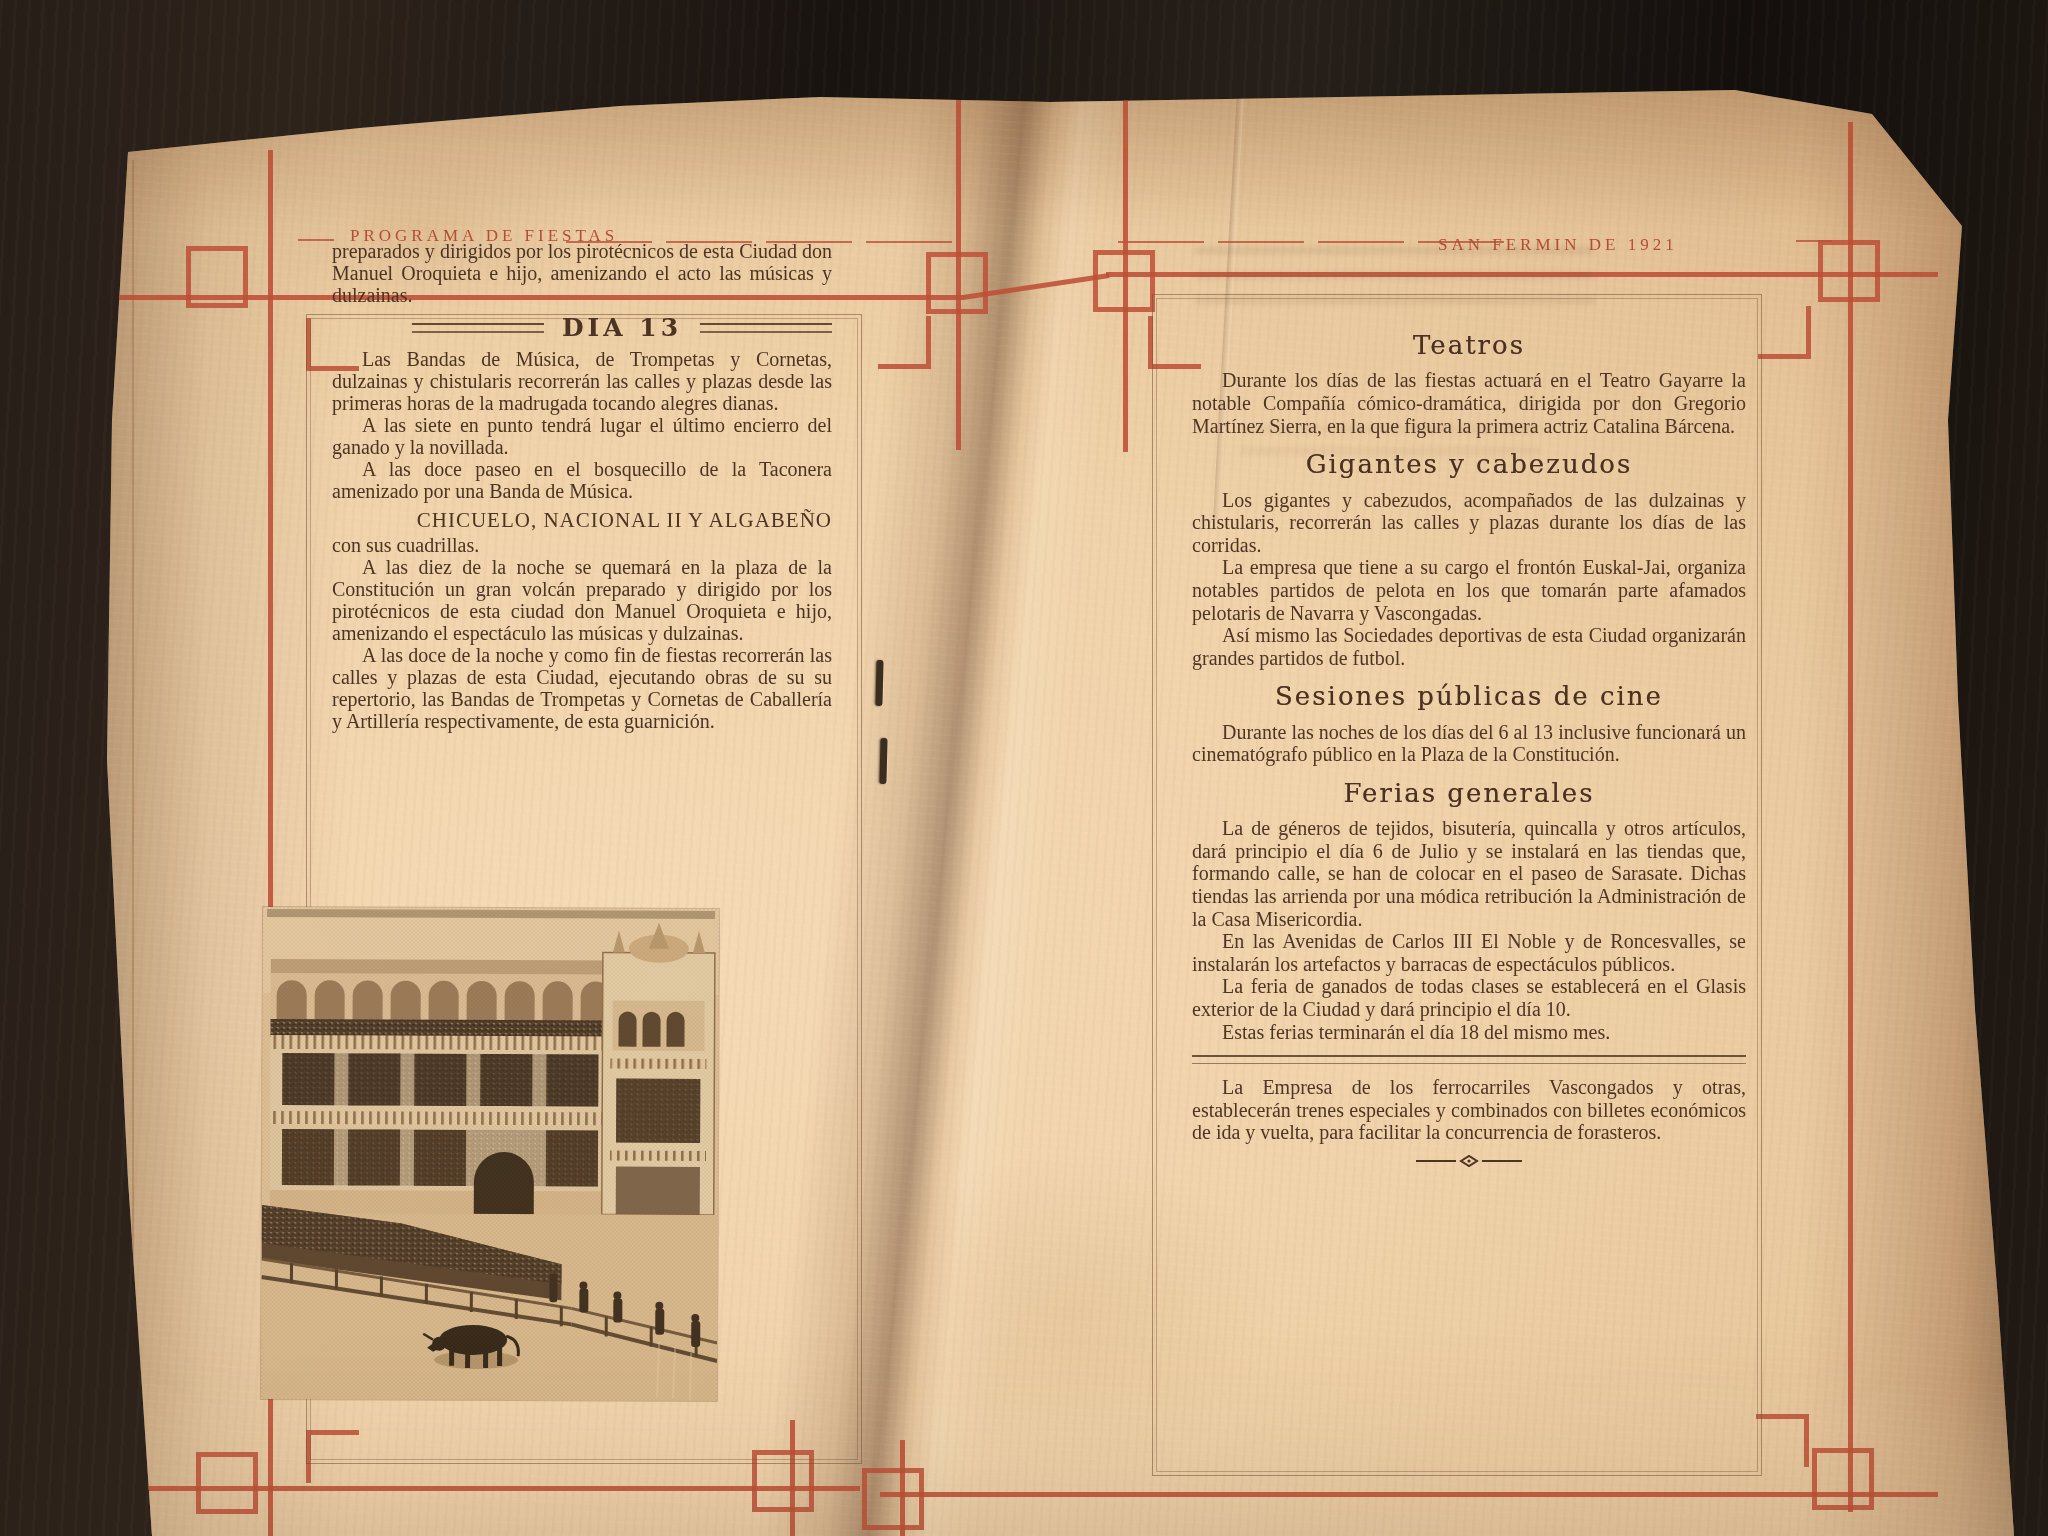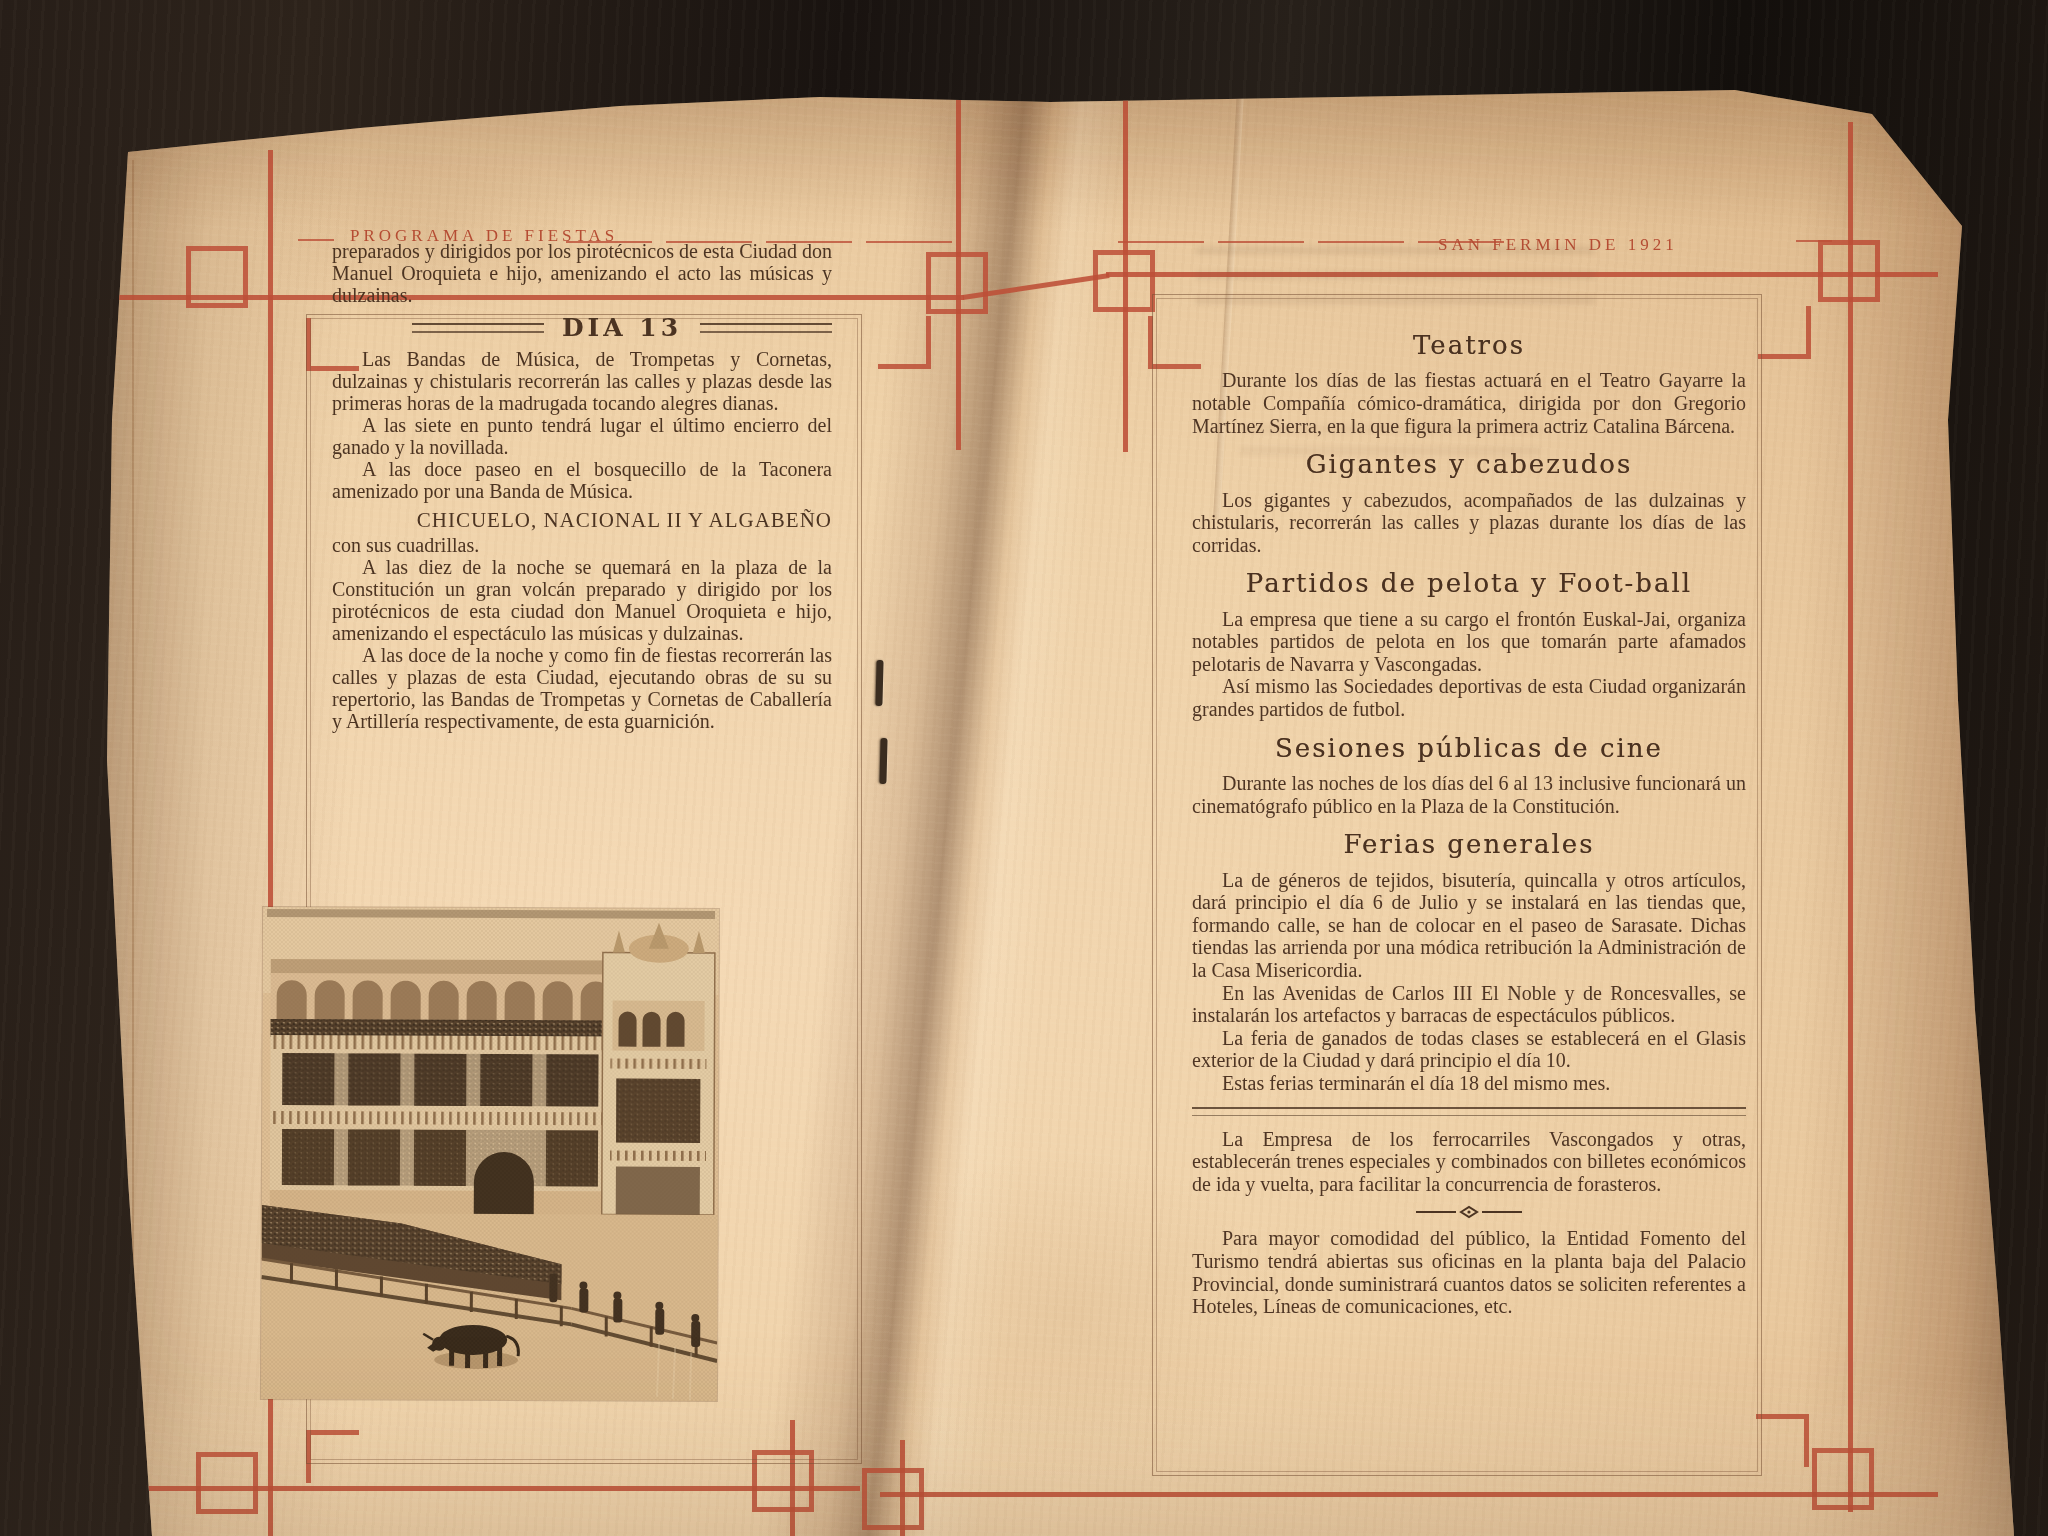--- a/index.html
+++ b/index.html
@@ -318,21 +318,20 @@
     </svg>
   </div>
 
   <div class="col rp-col">
     <h3 class="rp-h">Teatros</h3>
     <p class="jp ind">Durante los días de las fiestas actuará en el Teatro Gayarre la notable Compañía cómico-dramática, dirigida por don Gregorio Martínez Sierra, en la que figura la primera actriz Catalina Bárcena.</p>
 
     <h3 class="rp-h">Gigantes y cabezudos</h3>
     <p class="jp ind">Los gigantes y cabezudos, acompañados de las dulzainas y chistularis, recorrerán las calles y plazas durante los días de las corridas.</p>
 
-    <h3 class="rp-h">Partidos de pelota y Foot-ball</h3>
     <p class="jp ind">La empresa que tiene a su cargo el frontón Euskal-Jai, organiza notables partidos de pelota en los que tomarán parte afamados pelotaris de Navarra y Vascongadas.</p>
     <p class="jp ind">Así mismo las Sociedades deportivas de esta Ciudad organizarán grandes partidos de futbol.</p>
 
     <h3 class="rp-h">Sesiones públicas de cine</h3>
     <p class="jp ind">Durante las noches de los días del 6 al 13 inclusive funcionará un cinematógrafo público en la Plaza de la Constitución.</p>
 
     <h3 class="rp-h">Ferias generales</h3>
     <p class="jp ind">La de géneros de tejidos, bisutería, quincalla y otros artículos, dará principio el día 6 de Julio y se instalará en las tiendas que, formando calle, se han de colocar en el paseo de Sarasate. Dichas tiendas las arrienda por una módica retribución la Administración de la Casa Misericordia.</p>
     <p class="jp ind">En las Avenidas de Carlos III El Noble y de Roncesvalles, se instalarán los artefactos y barracas de espectáculos públicos.</p>
     <p class="jp ind">La feria de ganados de todas clases se establecerá en el Glasis exterior de la Ciudad y dará principio el día 10.</p>
@@ -342,20 +341,19 @@
     <p class="jp ind">La Empresa de los ferrocarriles Vascongados y otras, establecerán trenes especiales y combinados con billetes económicos de ida y vuelta, para facilitar la concurrencia de forasteros.</p>
 
     <div class="flourish">
       <svg width="110" height="18" viewBox="0 0 110 18">
         <line x1="2" y1="9" x2="42" y2="9" stroke="#4c3422" stroke-width="2"></line>
         <path d="M47 9 L55 4 L63 9 L55 14 Z" fill="none" stroke="#4c3422" stroke-width="2"></path>
         <circle cx="55" cy="9" r="1.6" fill="#4c3422"></circle>
         <line x1="68" y1="9" x2="108" y2="9" stroke="#4c3422" stroke-width="2"></line>
       </svg>
     </div>
-    <p class="jp ind">Para mayor comodidad del público, la Entidad Fomento del Turismo tendrá abiertas sus oficinas en la planta baja del Palacio Provincial, donde suministrará cuantos datos se soliciten referentes a Hoteles, Líneas de comunicaciones, etc.</p>
   </div>
 
   <div class="staple" style="left:876px;top:660px;"></div>
   <div class="staple" style="left:880px;top:738px;"></div>
 
   <div style="position:absolute;inset:0;box-shadow:inset 0 0 190px rgba(115,70,38,.32);pointer-events:none;"></div>
 </div>
 
 </body></html>

